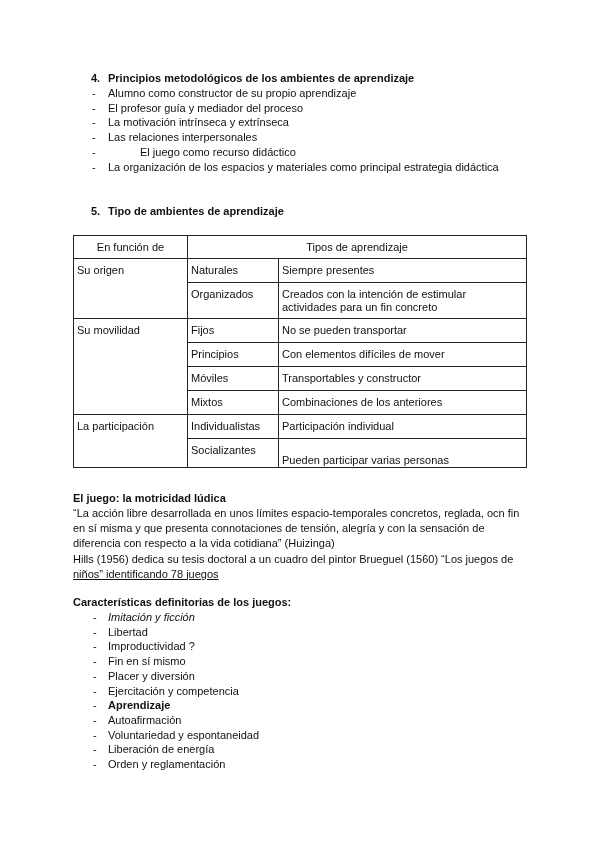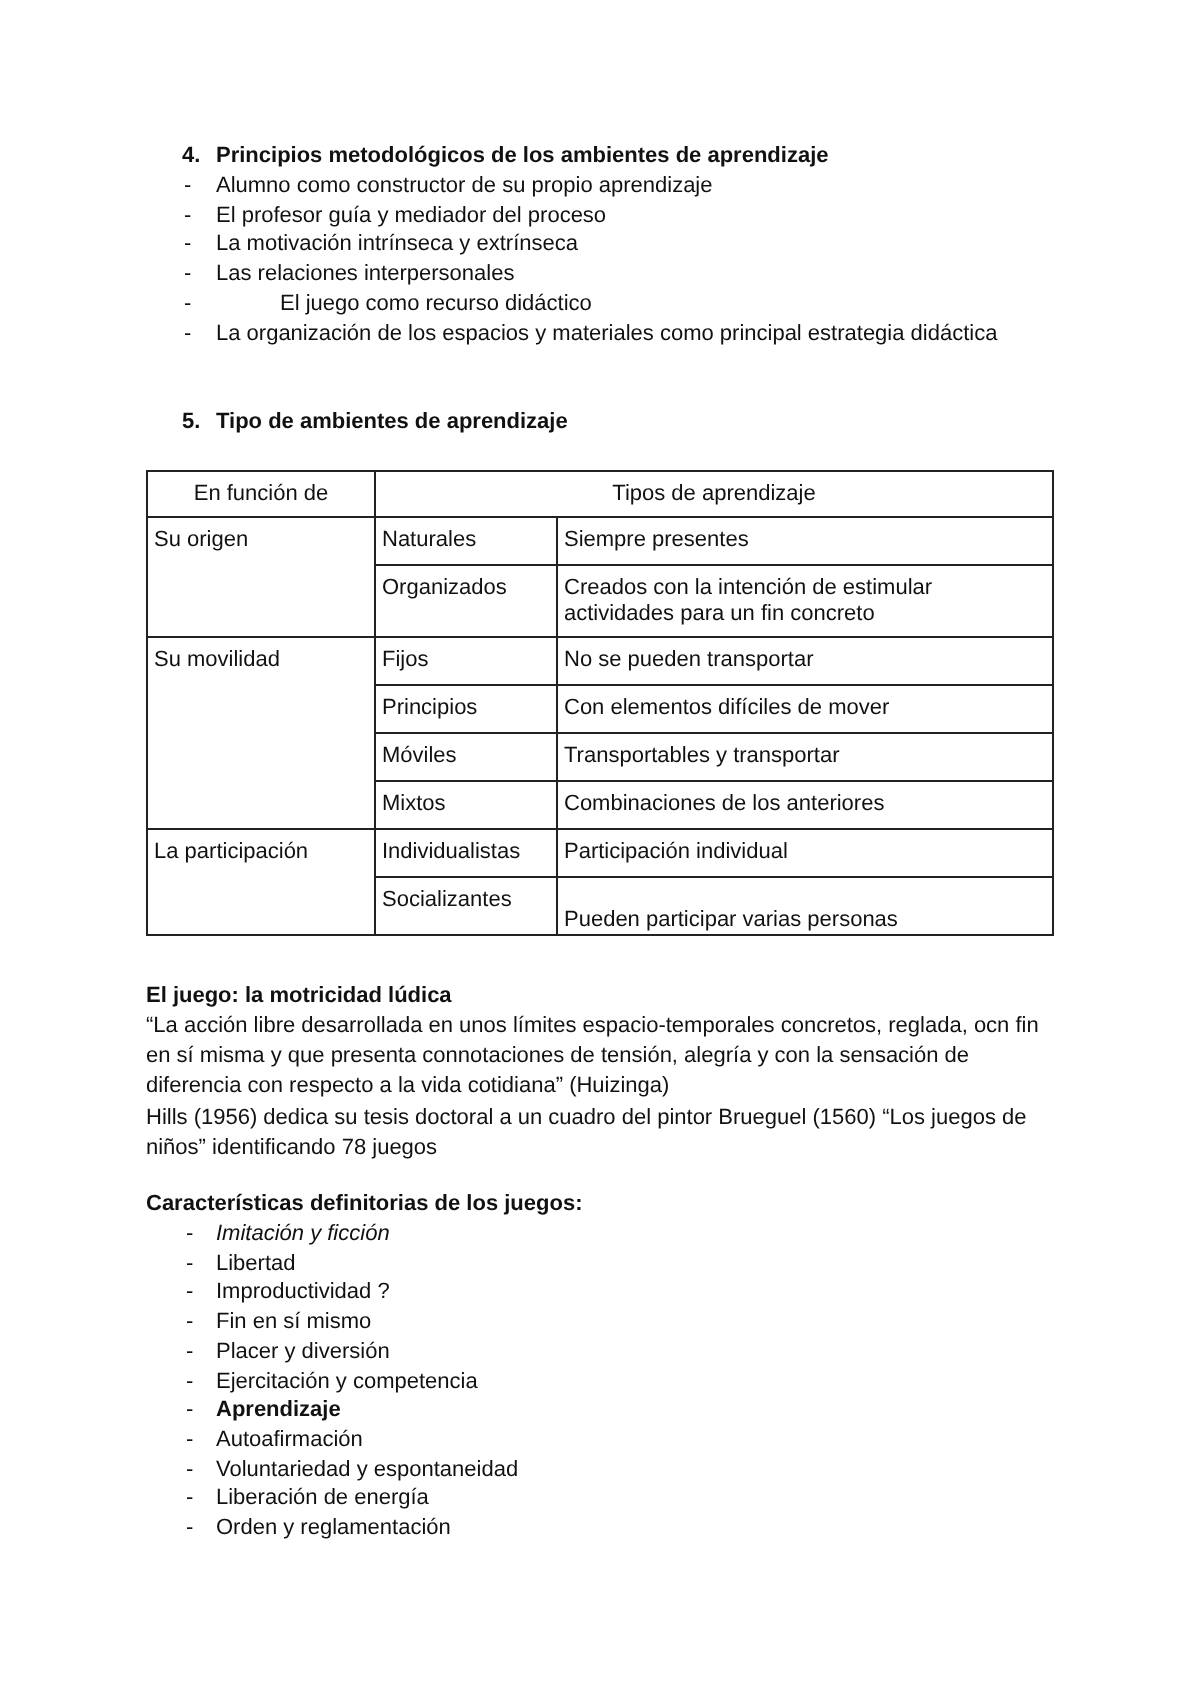--- a/index.html
+++ b/index.html
@@ -60,21 +60,21 @@
     <td rowspan="4" style="padding-top:5px">Su movilidad</td>
     <td style="padding-top:5px">Fijos</td>
     <td style="padding-top:5px">No se pueden transportar</td>
   </tr>
   <tr style="height:24px">
     <td style="padding-top:5px">Principios</td>
     <td style="padding-top:5px">Con elementos difíciles de mover</td>
   </tr>
   <tr style="height:24px">
     <td style="padding-top:5px">Móviles</td>
-    <td style="padding-top:5px">Transportables y transportar</td>
+    <td style="padding-top:5px">Transportables y constructor</td>
   </tr>
   <tr style="height:24px">
     <td style="padding-top:5px">Mixtos</td>
     <td style="padding-top:5px">Combinaciones de los anteriores</td>
   </tr>
 
   <tr style="height:24px">
     <td rowspan="2" style="padding-top:5px">La participación</td>
     <td style="padding-top:5px">Individualistas</td>
     <td style="padding-top:5px">Participación individual</td>
@@ -85,21 +85,21 @@
   </tr>
 </tbody>
   </table>
 
 <div class="abs h" style="left:73px; top:492px;">El juego: la motricidad lúdica</div>
 <div id="juegolines">
     <div class="abs" style="left: 73px; top: 507px;">“La acción libre desarrollada en unos límites espacio-temporales concretos, reglada, ocn fin</div>
     <div class="abs" style="left: 73px; top: 522.2px;">en sí misma y que presenta connotaciones de tensión, alegría y con la sensación de</div>
     <div class="abs" style="left: 73px; top: 537.4px;">diferencia con respecto a la vida cotidiana” (Huizinga)</div>
     <div class="abs" style="left: 73px; top: 552.6px;">Hills (1956) dedica su tesis doctoral a un cuadro del pintor Brueguel (1560) “Los juegos de</div>
-    <div class="abs" style="left: 73px; top: 567.8px;">niños” identificando 78 juegos</div>
+    <div class="abs" style="left: 73px; top: 567.8px; text-decoration: underline;">niños” identificando 78 juegos</div>
   </div>
 
 <div class="abs h" style="left:73px; top:596px;">Características definitorias de los juegos:</div>
 <div id="carlist">
     <div class="abs" style="left: 93px; top: 611px;">-</div>
     <div class="abs" style="left: 108px; top: 611px; font-style: italic;">Imitación y ficción</div>
     <div class="abs" style="left: 93px; top: 625.7px;">-</div>
     <div class="abs" style="left: 108px; top: 625.7px;">Libertad</div>
     <div class="abs" style="left: 93px; top: 640.4px;">-</div>
     <div class="abs" style="left: 108px; top: 640.4px;">Improductividad ?</div>

